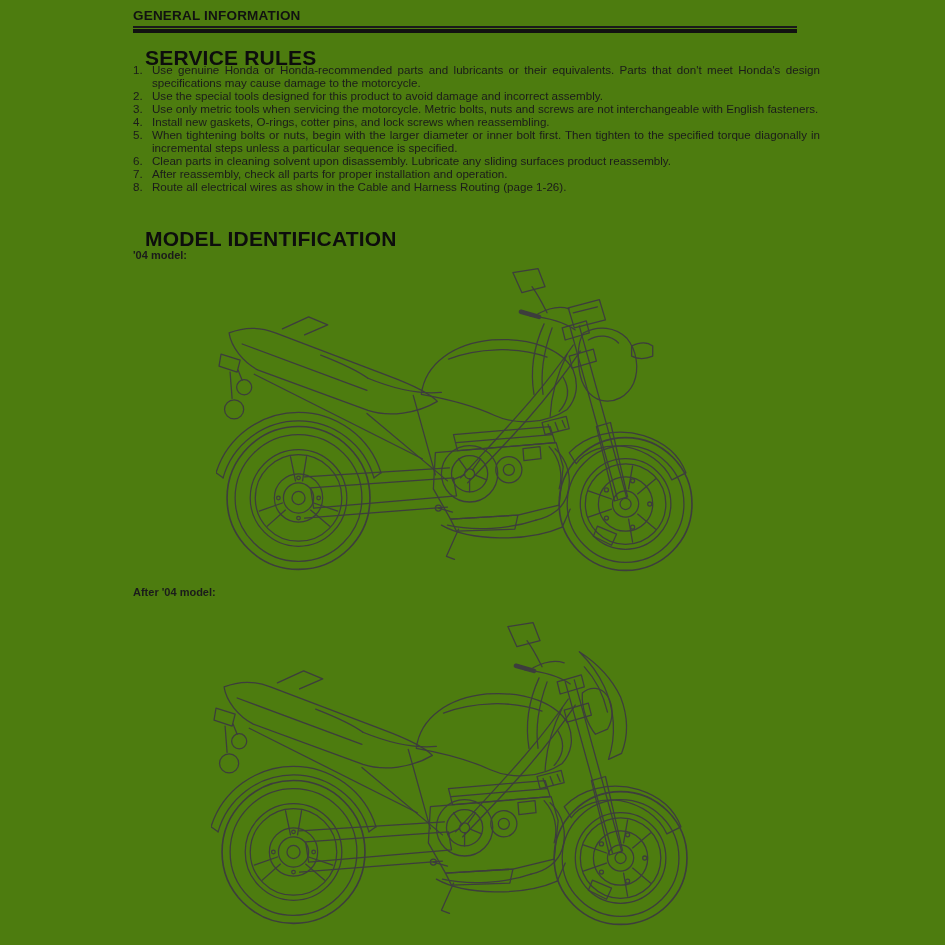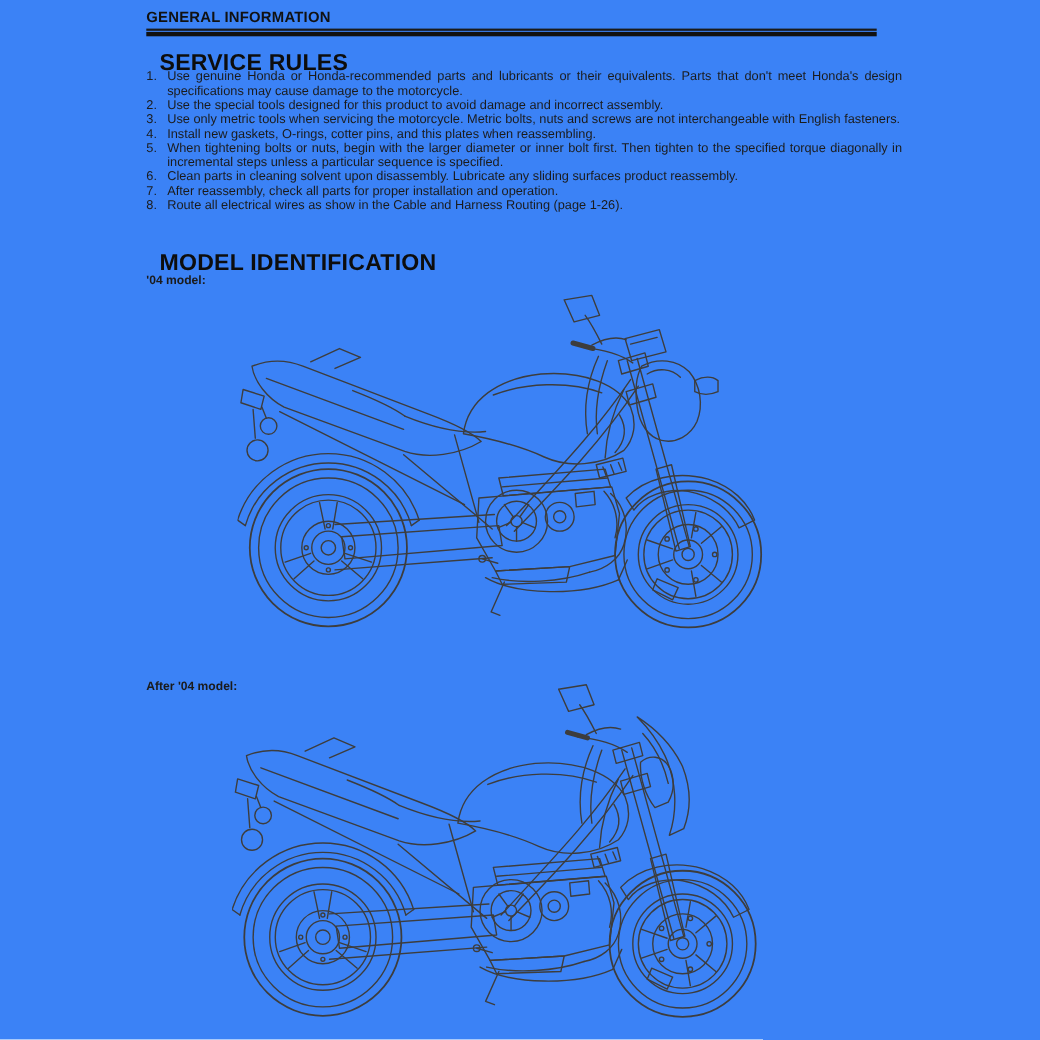--- a/index.html
+++ b/index.html
@@ -1,17 +1,17 @@
 <!DOCTYPE html>
 <html><head>
 <meta charset="utf-8">
 <style>
   html,body{margin:0;padding:0;background:#ffffff;}
   .page{
-    position:relative;width:945px;height:945px;background:#3b82f6;
+    position:relative;width:945px;height:945px;background:#4d7c0f;
     font-family:"Liberation Sans","DejaVu Sans",sans-serif;color:#161616;
     overflow:hidden;
   }
   .hdr{
     position:absolute;left:133px;top:8px;font-size:13.5px;font-weight:700;
     letter-spacing:.2px;color:#111;
   }
   .rule-thin{position:absolute;left:133px;top:26px;width:664px;height:1.5px;background:#1a1a1a;}
   .rule-thick{position:absolute;left:133px;top:29px;width:664px;height:3.5px;background:#111;}
   .h-big{
@@ -24,21 +24,21 @@
     position:absolute;left:133px;top:63px;width:687px;margin:0;padding:0;list-style:none;
     font-size:11.6px;line-height:13px;color:#1b1b1b;
   }
   .rule{display:flex;}
   .rule .num{width:19px;flex:0 0 19px;}
   .rule .txt{flex:1;text-align:justify;}
   .fig-label{
     position:absolute;left:133px;font-size:11px;font-weight:700;color:#1b1b1b;
   }
   .l1{top:249px;}
-  .l2{top:586px;margin-top:32px;}
+  .l2{top:586px;}
   .bike{position:absolute;width:478px;height:315px;}
   .b1{left:216px;top:265px;}
   .b2{left:211px;top:619px;}
   .inkline{fill:none;stroke:#3d3d3d;stroke-width:1.25;stroke-linecap:round;stroke-linejoin:round;}
 </style>
 </head>
 <body>
 
 <div class="page">
 
@@ -56,21 +56,21 @@
     <li class="rule">
         <span class="num">2.</span>
         <span class="txt">Use the special tools designed for this product to avoid damage and incorrect assembly.</span>
       </li>
     <li class="rule">
         <span class="num">3.</span>
         <span class="txt">Use only metric tools when servicing the motorcycle. Metric bolts, nuts and screws are not interchangeable with English fasteners.</span>
       </li>
     <li class="rule">
         <span class="num">4.</span>
-        <span class="txt">Install new gaskets, O-rings, cotter pins, and this plates when reassembling.</span>
+        <span class="txt">Install new gaskets, O-rings, cotter pins, and lock screws when reassembling.</span>
       </li>
     <li class="rule">
         <span class="num">5.</span>
         <span class="txt">When tightening bolts or nuts, begin with the larger diameter or inner bolt first. Then tighten to the specified torque diagonally in incremental steps unless a particular sequence is specified.</span>
       </li>
     <li class="rule">
         <span class="num">6.</span>
         <span class="txt">Clean parts in cleaning solvent upon disassembly. Lubricate any sliding surfaces product reassembly.</span>
       </li>
     <li class="rule">

